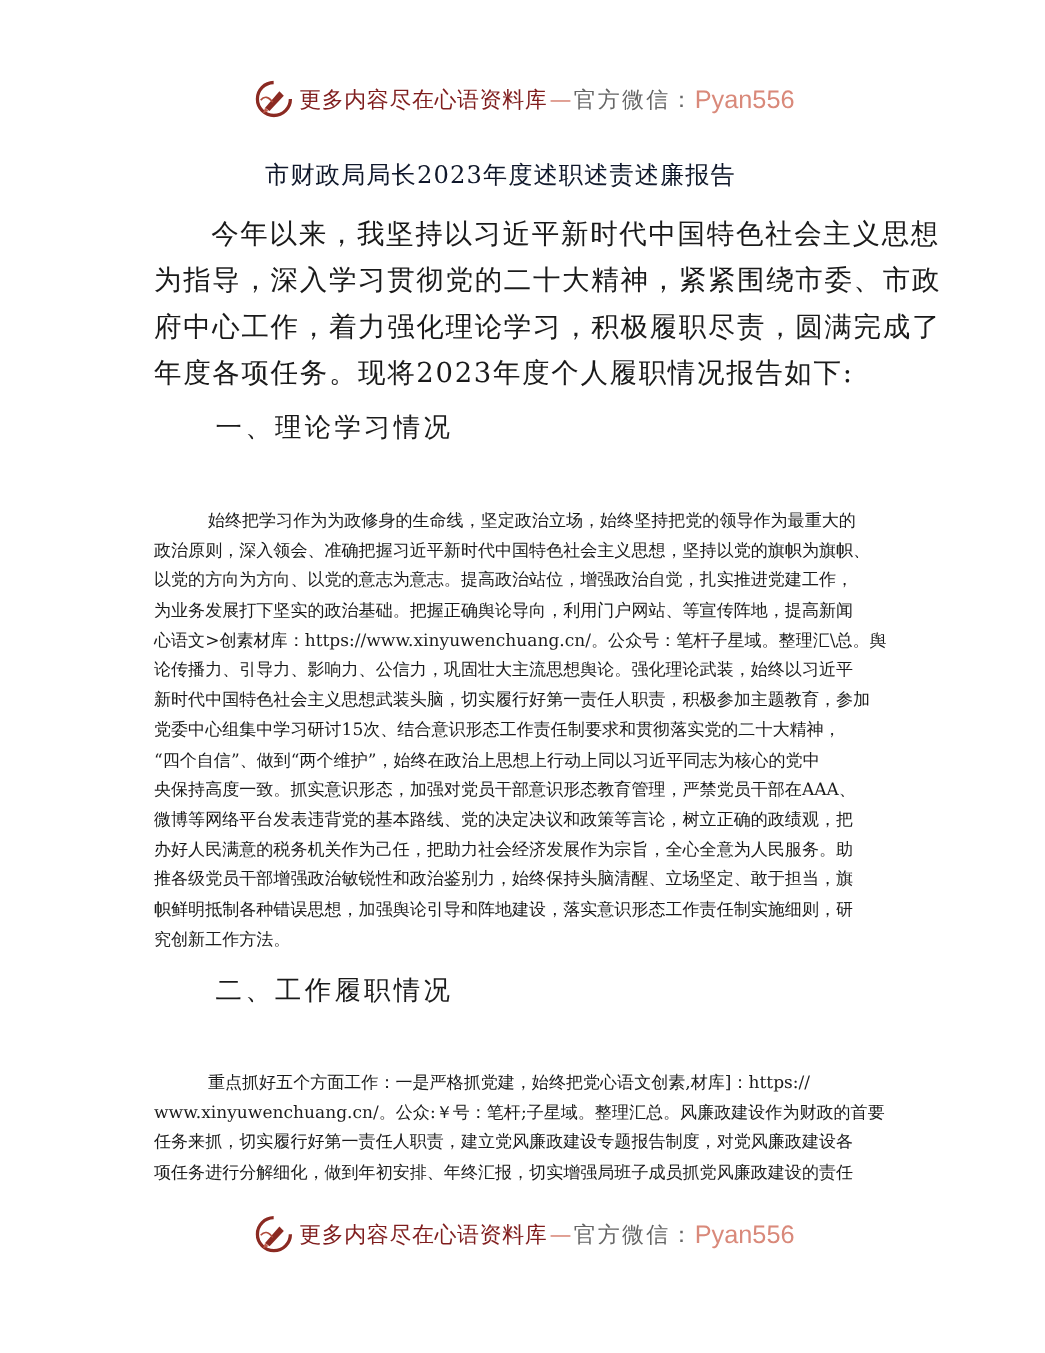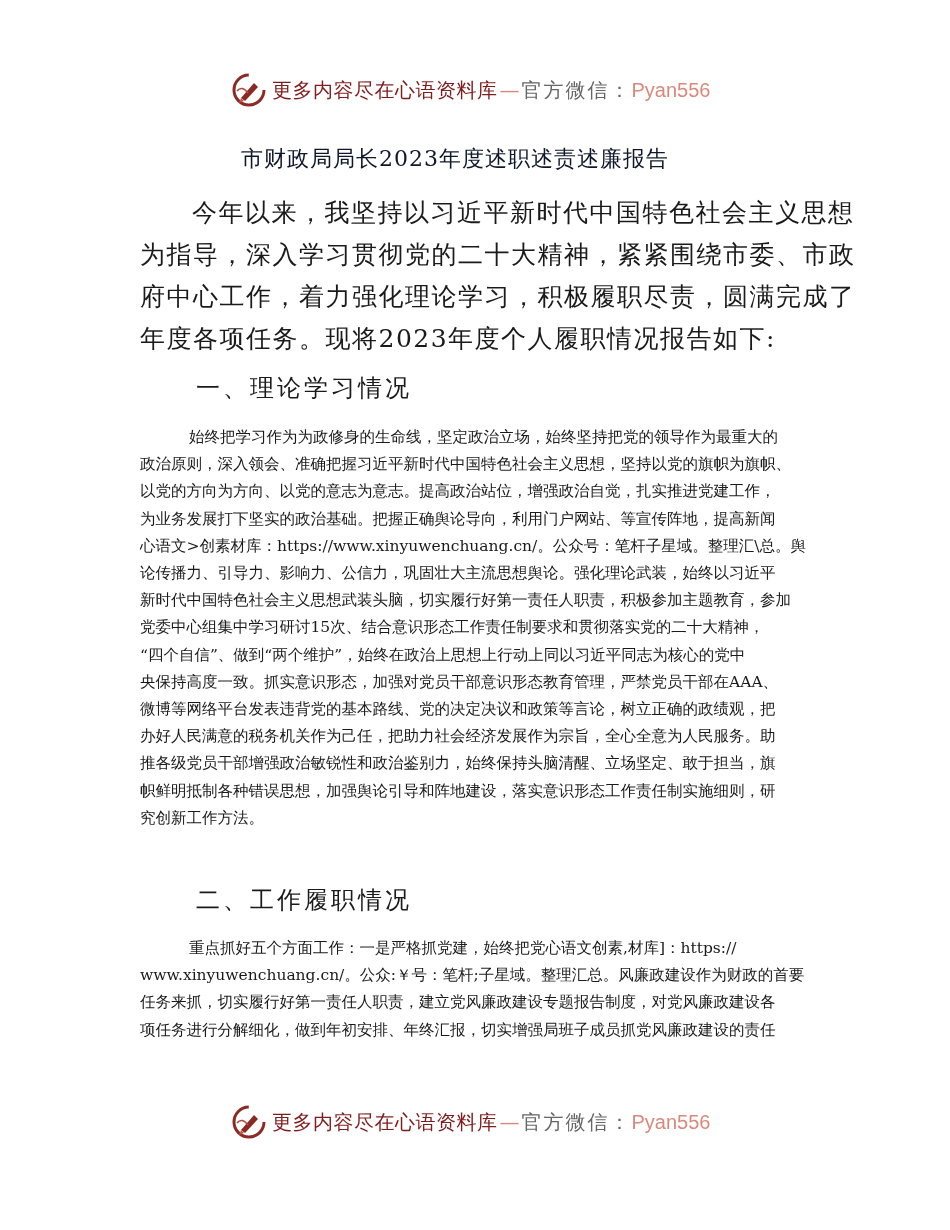--- a/index.html
+++ b/index.html
@@ -43,21 +43,21 @@
       font-size: 20px;
       margin: 0 2px;
     }
     .banner .b-wx {
       color: #666666;
       font-size: 20px;
       letter-spacing: 2px;
     }
     .banner .b-id {
       color: #d9897a;
-      font-size: 20px;
+      font-size: 23px;
       font-family: "Liberation Sans", sans-serif;
     }
     .title {
       position: absolute;
       top: 144px;
       left: 0;
       width: 910px;
       text-align: center;
       font-size: 22px;
       letter-spacing: 1px;
@@ -84,21 +84,21 @@
     .h2.s2 { top: 884px; }
     .para {
       position: absolute;
       left: 140px;
       width: 690px;
       font-size: 15.5px;
       line-height: 27.2px;
       color: #1a1a1a;
     }
     .para .line { display: block; white-space: nowrap; }
-    .para .line.first { padding-left: 49px; }
+    .para .line.first { padding-left: 49px; margin-top: 36px; }
     .para.p1 { top: 424px; }
     .para.p2 { top: 935px; }
   </style>
 </head>
 <body>
 
 <div class="banner top">
   <svg class="logo" viewBox="0 0 34 34">
     <circle cx="17" cy="17" r="15" fill="none" stroke="#8b2a22" stroke-width="3" stroke-dasharray="70 25"></circle>
     <path d="M9 25 L22 10 L26 14 L13 28 Z" fill="#8b2a22"></path>

